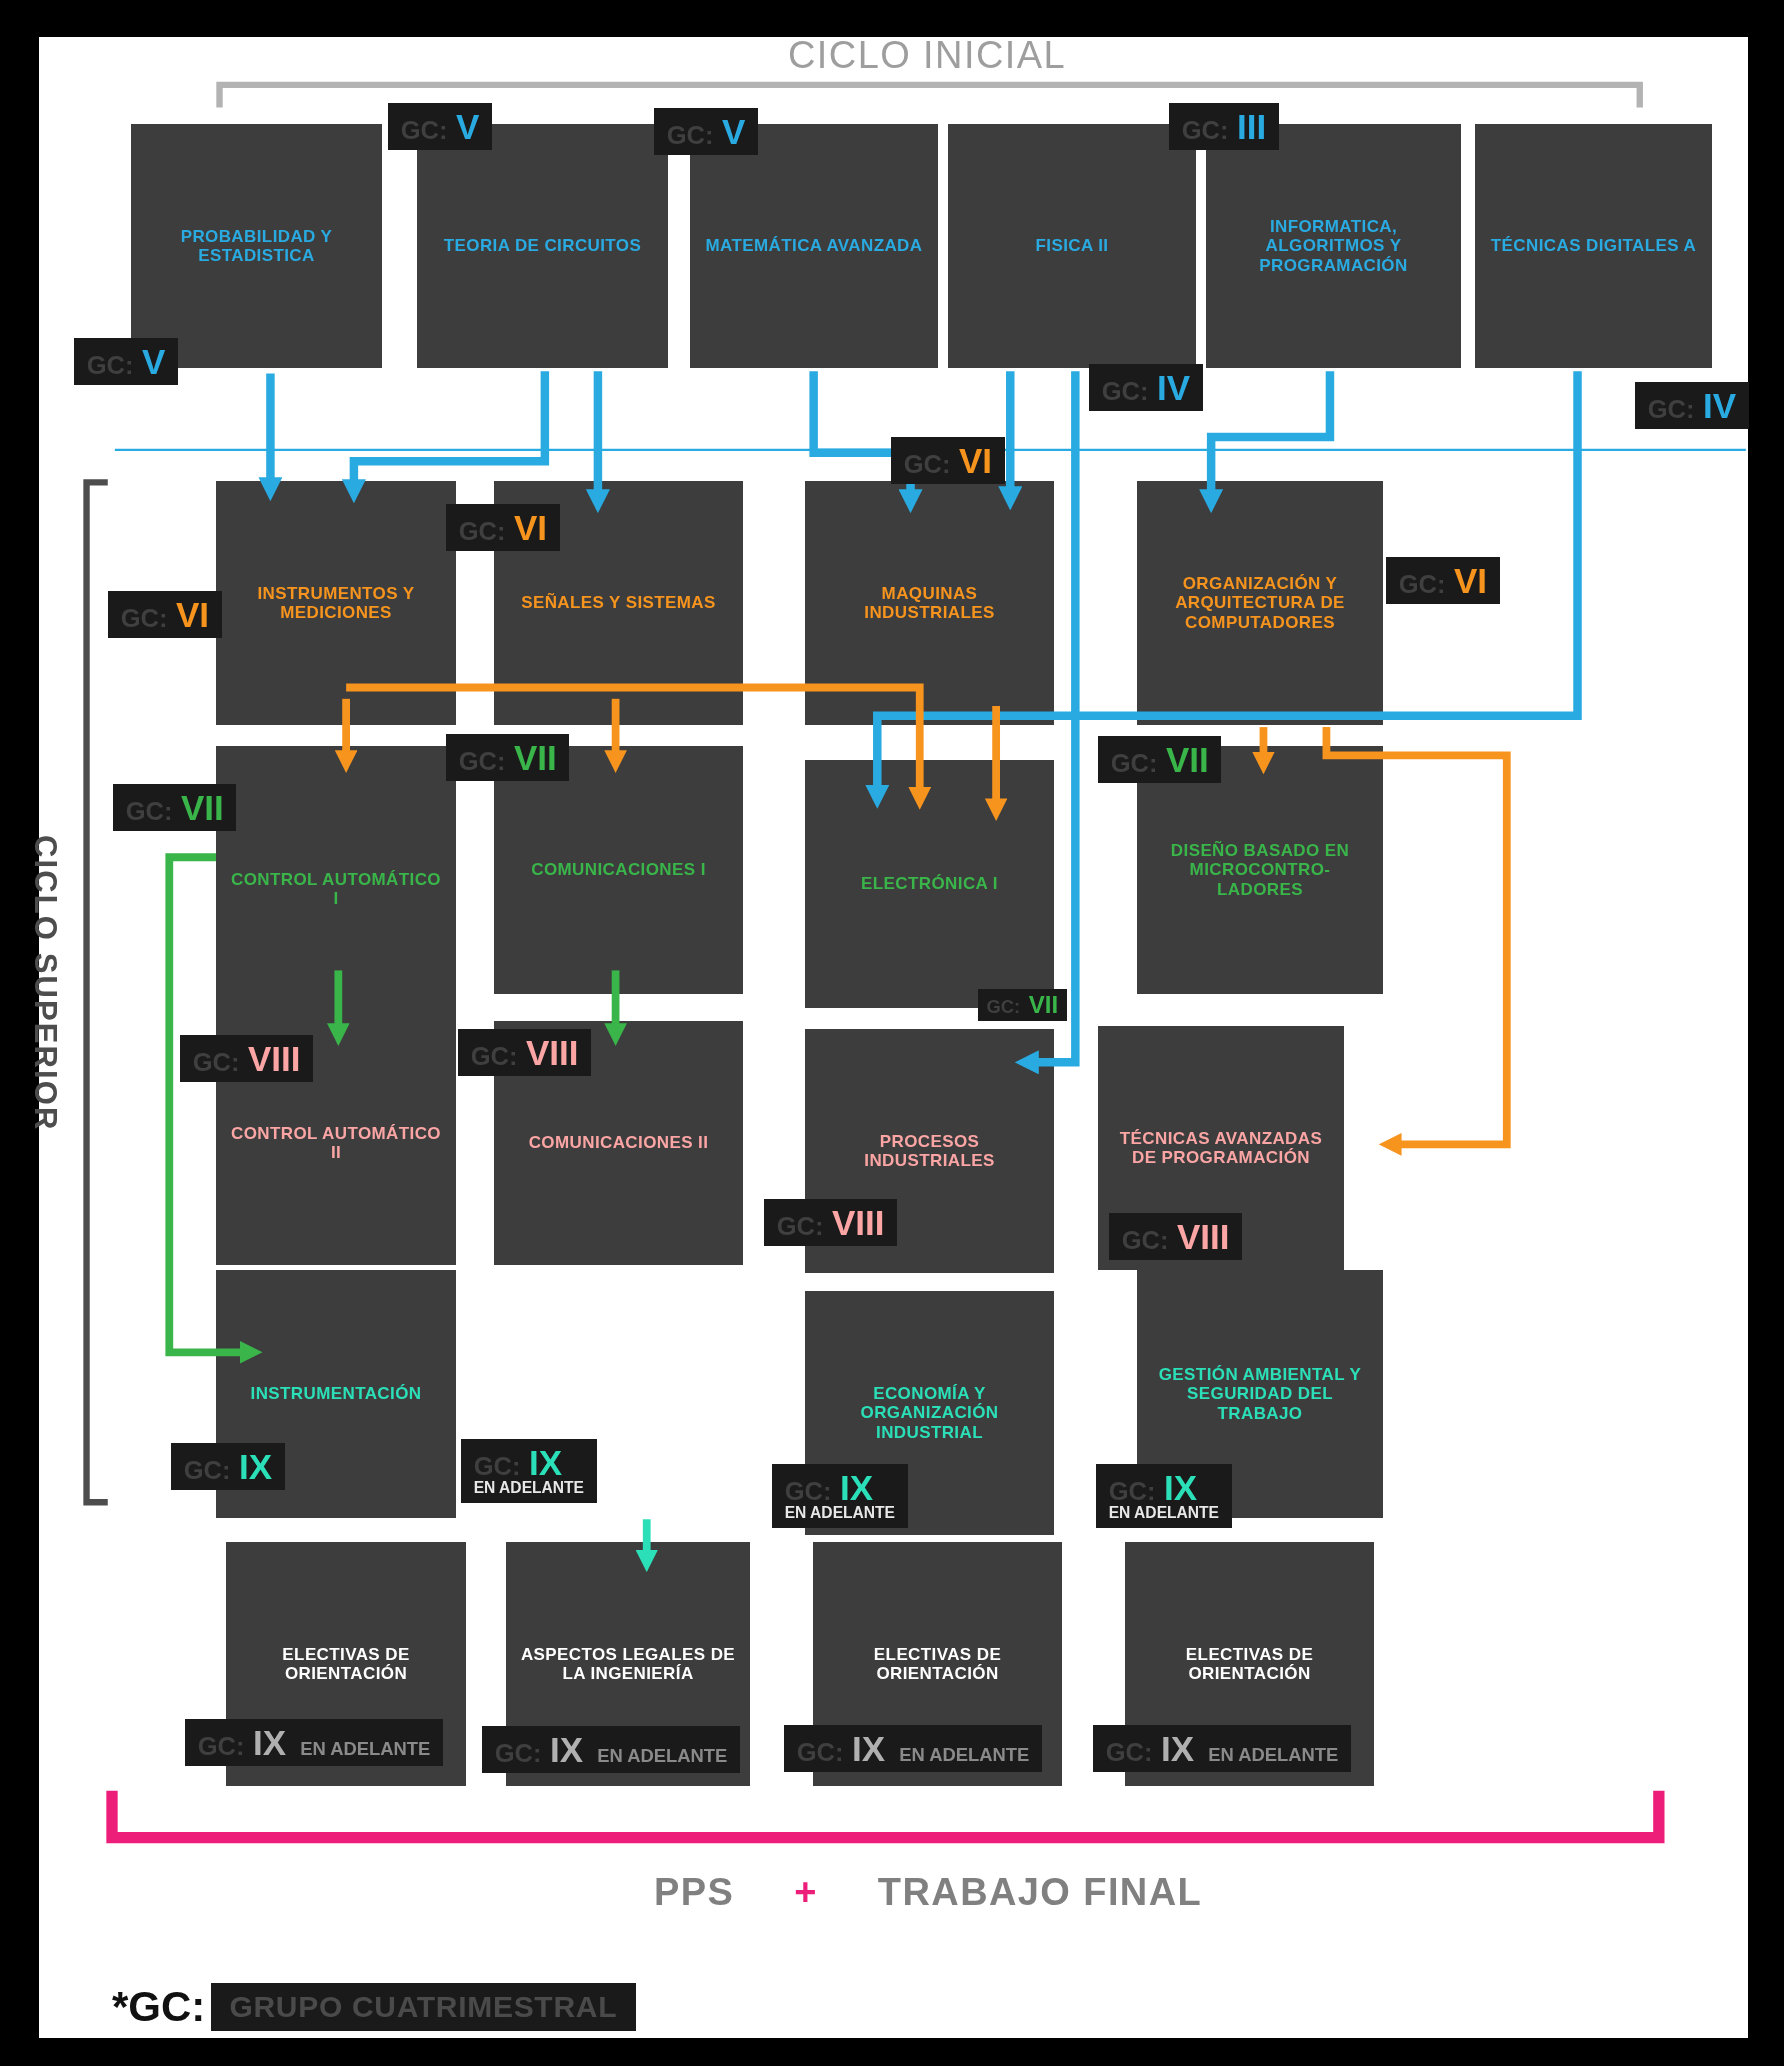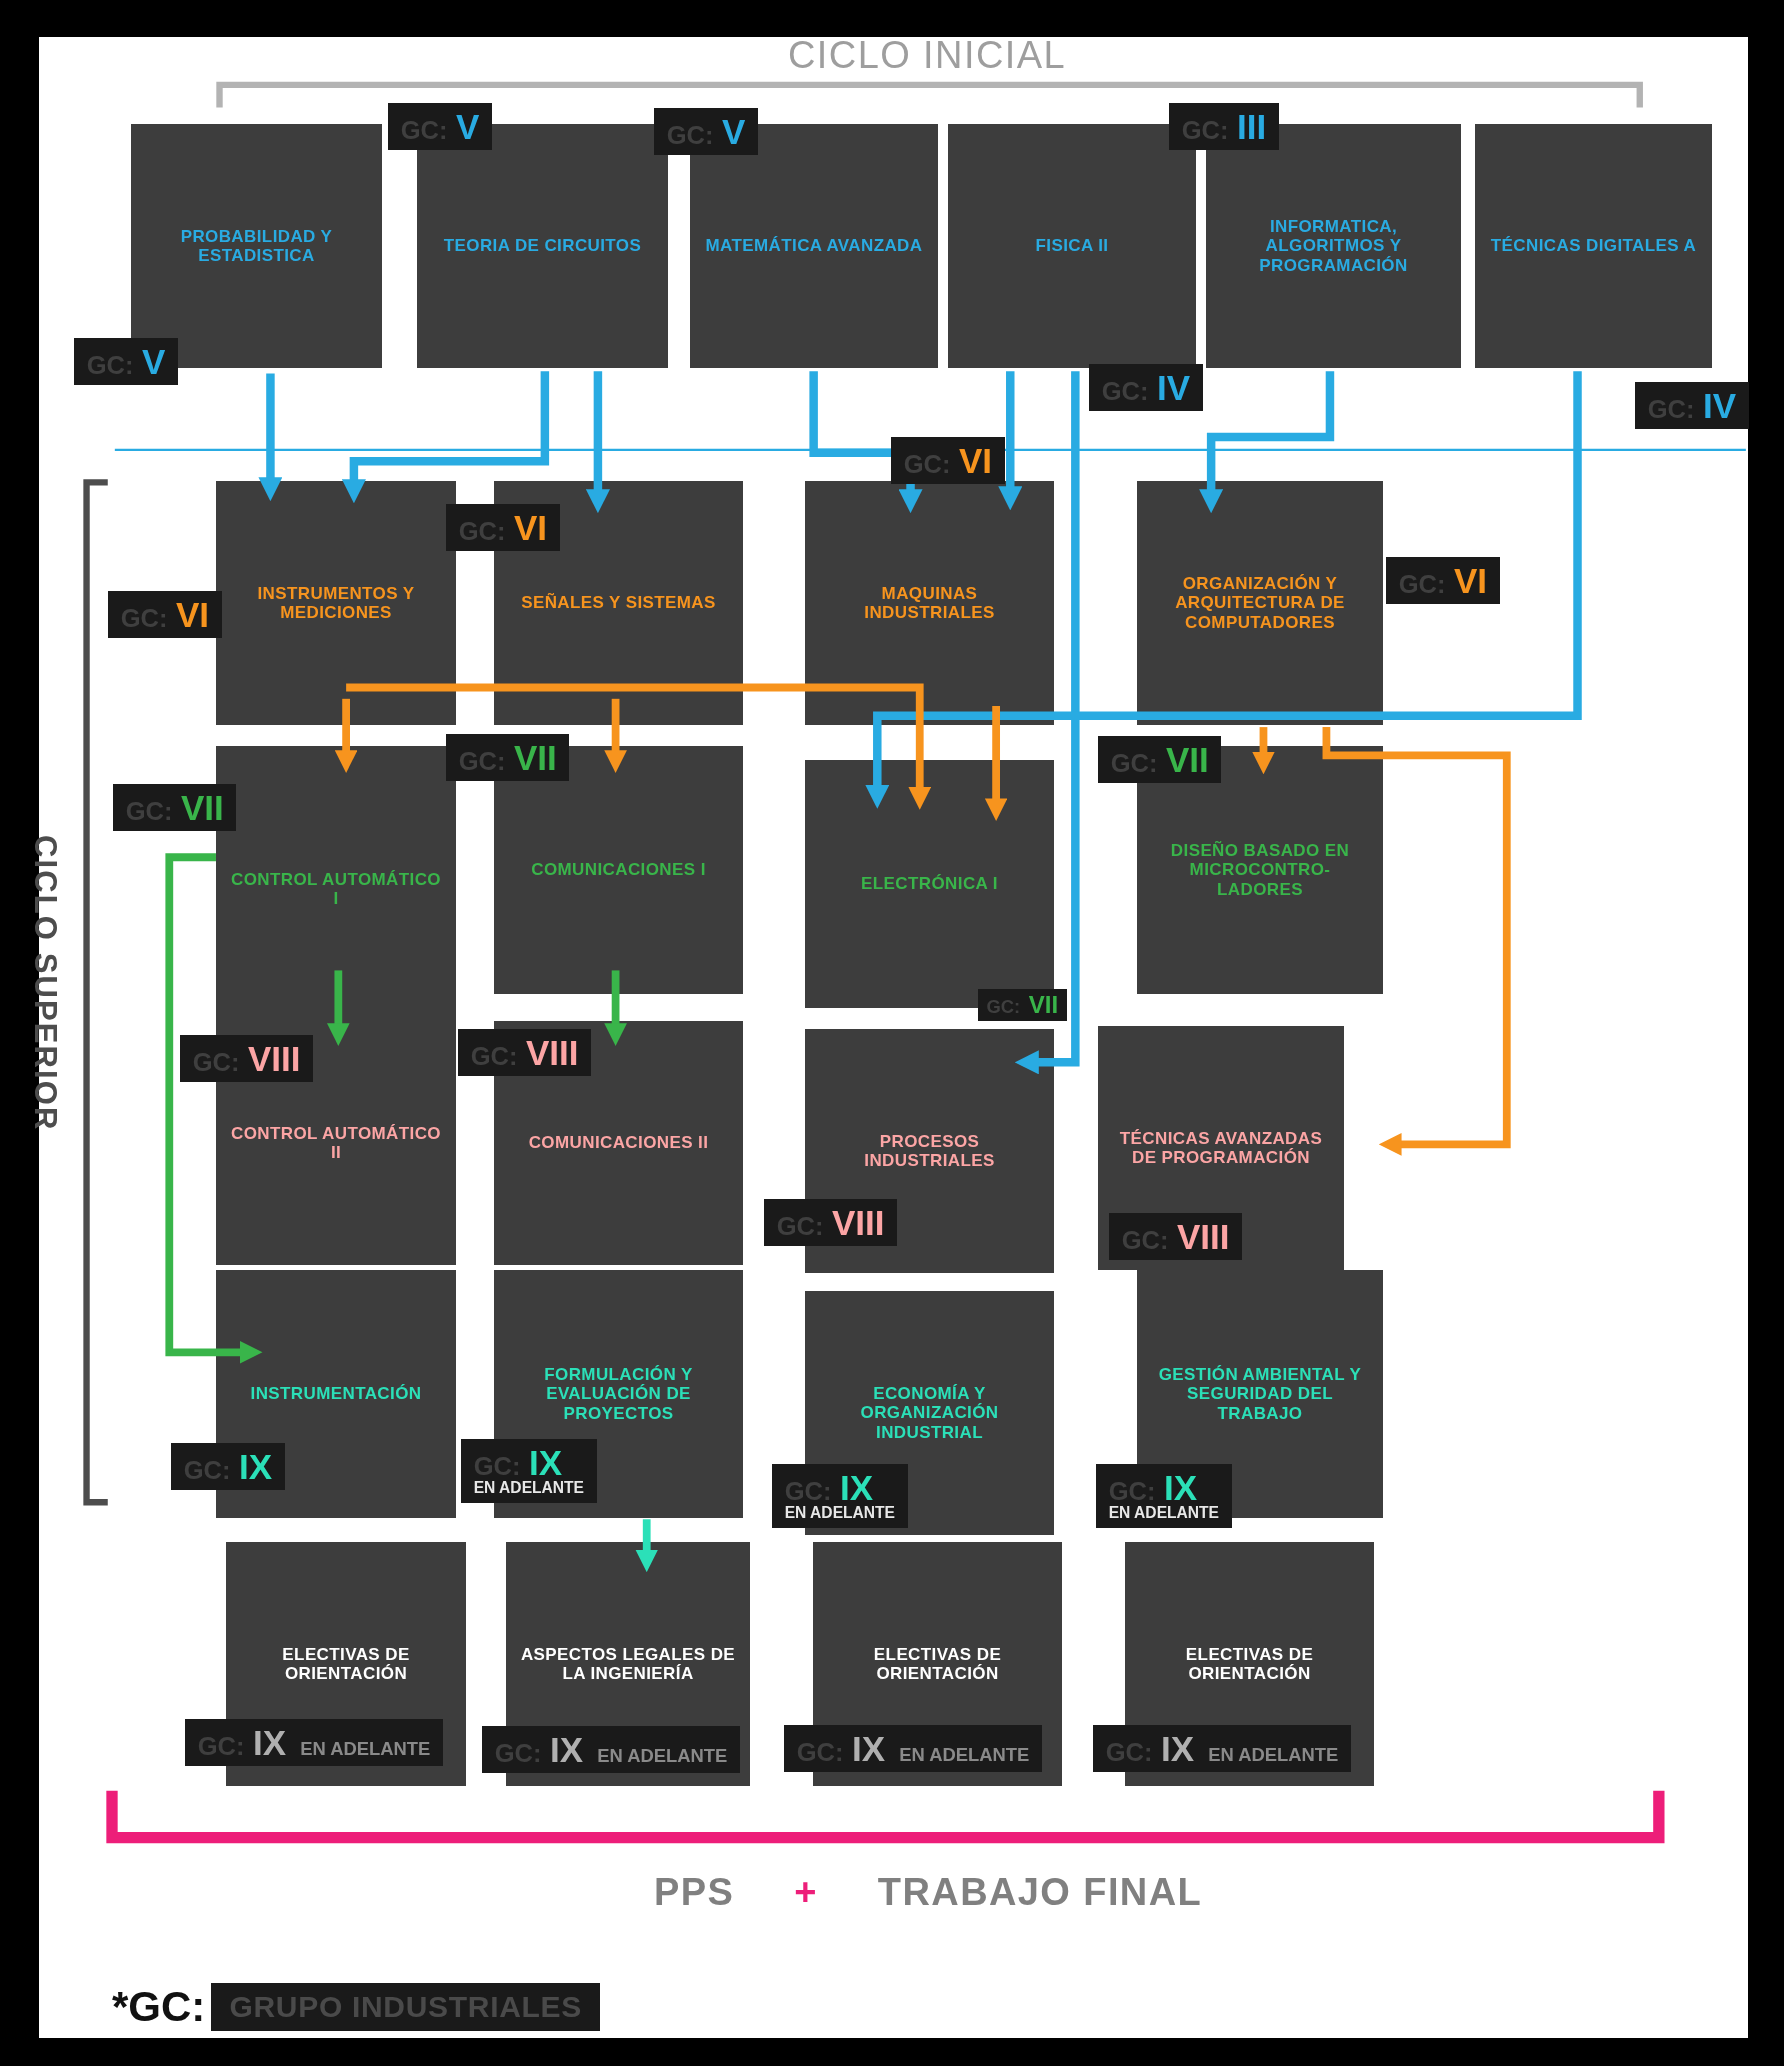--- a/index.html
+++ b/index.html
@@ -94,23 +94,20 @@
     </div>
   <div class="course" style="left:805px;top:1029px;width:249px;height:244px">
       <div class="title c-yellow">PROCESOS INDUSTRIALES</div>
     </div>
   <div class="course" style="left:1098px;top:1026px;width:246px;height:244px">
       <div class="title c-yellow">TÉCNICAS AVANZADAS DE PROGRAMACIÓN</div>
     </div>
 
   <div class="course" style="left:216px;top:1270px;width:240px;height:248px">
       <div class="title c-teal">INSTRUMENTACIÓN</div>
-    </div>
-  <div class="course" style="left:494px;top:1270px;width:249px;height:248px">
-      <div class="title c-teal">FORMULACIÓN Y EVALUACIÓN DE PROYECTOS</div>
     </div>
   <div class="course" style="left:805px;top:1291px;width:249px;height:244px">
       <div class="title c-teal">ECONOMÍA Y ORGANIZACIÓN INDUSTRIAL</div>
     </div>
   <div class="course" style="left:1137px;top:1270px;width:246px;height:248px">
       <div class="title c-teal">GESTIÓN AMBIENTAL Y SEGURIDAD DEL TRABAJO</div>
     </div>
 
   <div class="course" style="left:226px;top:1542px;width:240px;height:244px">
       <div class="title c-white">ELECTIVAS DE ORIENTACIÓN</div>
@@ -304,16 +301,16 @@
   <div class="h-left">CICLO SUPERIOR</div>
 
   <div class="f-bottom">
     <span>PPS</span>
     <span class="plus">+</span>
     <span>TRABAJO FINAL</span>
   </div>
 
   <div class="f-note">
     <span class="star">*GC:</span>
-    <span class="boxed">GRUPO INDUSTRIALES</span>
+    <span class="boxed">GRUPO CUATRIMESTRAL</span>
   </div>
 </div>
 
 
 </body></html>

